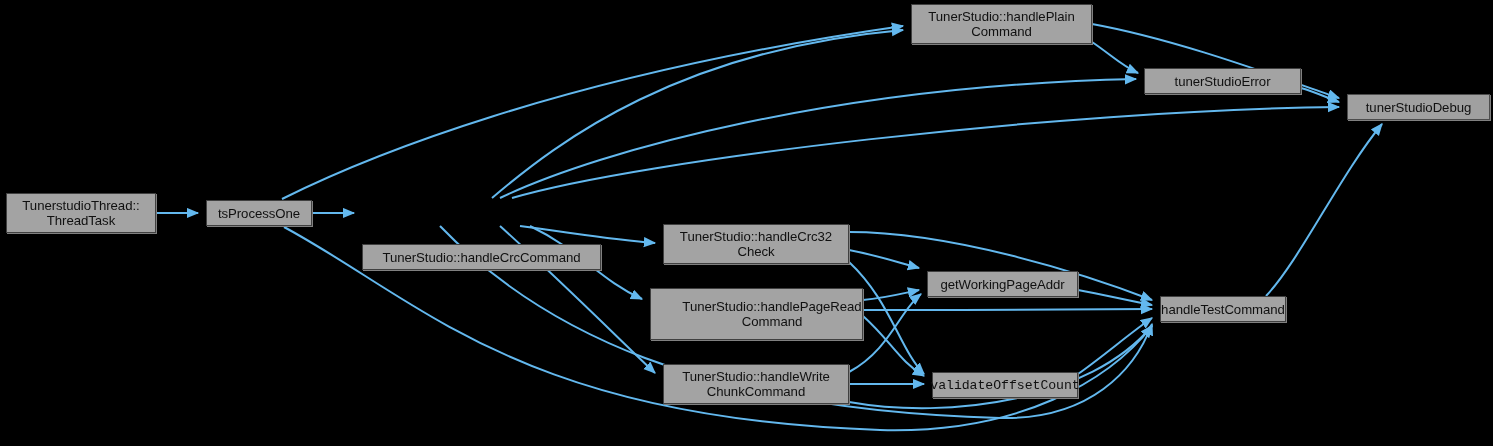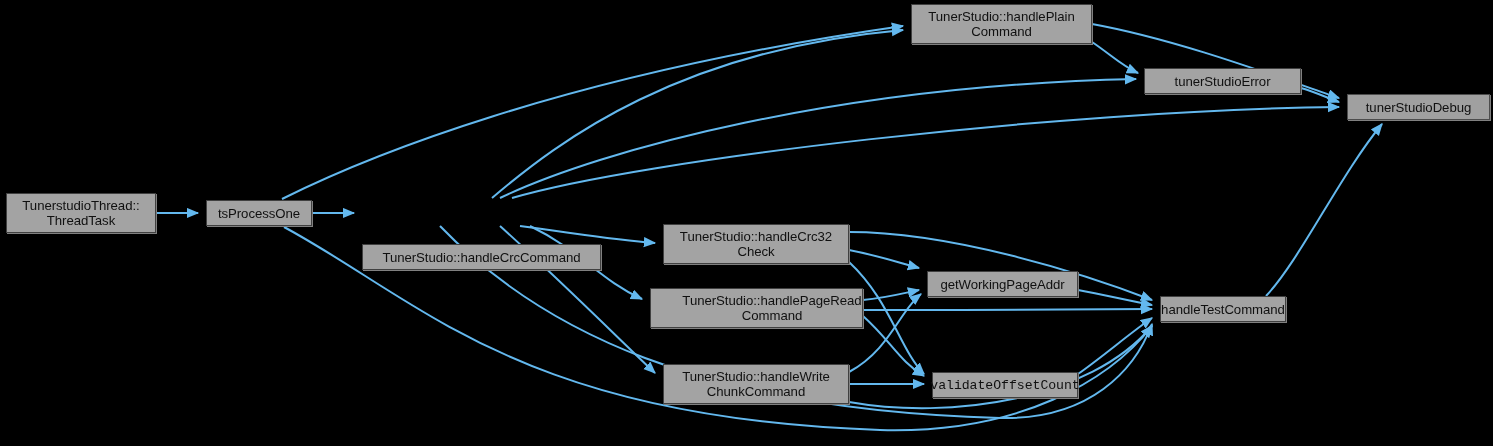--- a/index.html
+++ b/index.html
@@ -88,20 +88,20 @@
 ThreadTask</div>
       <div class="gnode" style="left: 206px; top: 200px; width: 106px; height: 26px;">tsProcessOne</div>
       <div class="gnode" style="left: 362px; top: 200px; width: 239px; height: 26px; margin-top: 44px;">TunerStudio::handleCrcCommand</div>
       <div class="gnode" style="left: 911px; top: 4px; width: 181px; height: 40px;">TunerStudio::handlePlain
 Command</div>
       <div class="gnode" style="left: 1144px; top: 68px; width: 157px; height: 26px;">tunerStudioError</div>
       <div class="gnode highlight" style="left: 1347px; top: 94px; width: 143px; height: 26px;">tunerStudioDebug</div>
       <div class="gnode" style="left: 663px; top: 224px; width: 186px; height: 40px;">TunerStudio::handleCrc32
 Check</div>
       <div class="gnode" style="left: 927px; top: 271px; width: 151px; height: 26px;">getWorkingPageAddr</div>
-      <div class="gnode" style="left: 650px; top: 288px; width: 213px; height: 40px; padding-left: 31px;">TunerStudio::handlePageRead
+      <div class="gnode" style="left: 650px; top: 288px; width: 213px; height: 52px; padding-left: 31px;">TunerStudio::handlePageRead
 Command</div>
       <div class="gnode" style="left: 1160px; top: 296px; width: 126px; height: 26px;">handleTestCommand</div>
       <div class="gnode" style="left: 663px; top: 364px; width: 186px; height: 40px;">TunerStudio::handleWrite
 ChunkCommand</div>
       <div class="gnode" style="left: 932px; top: 372px; width: 146px; height: 26px; font-family: Liberation Mono, monospace;">validateOffsetCount</div>
     </div>
 </div>
 
 </body></html>

